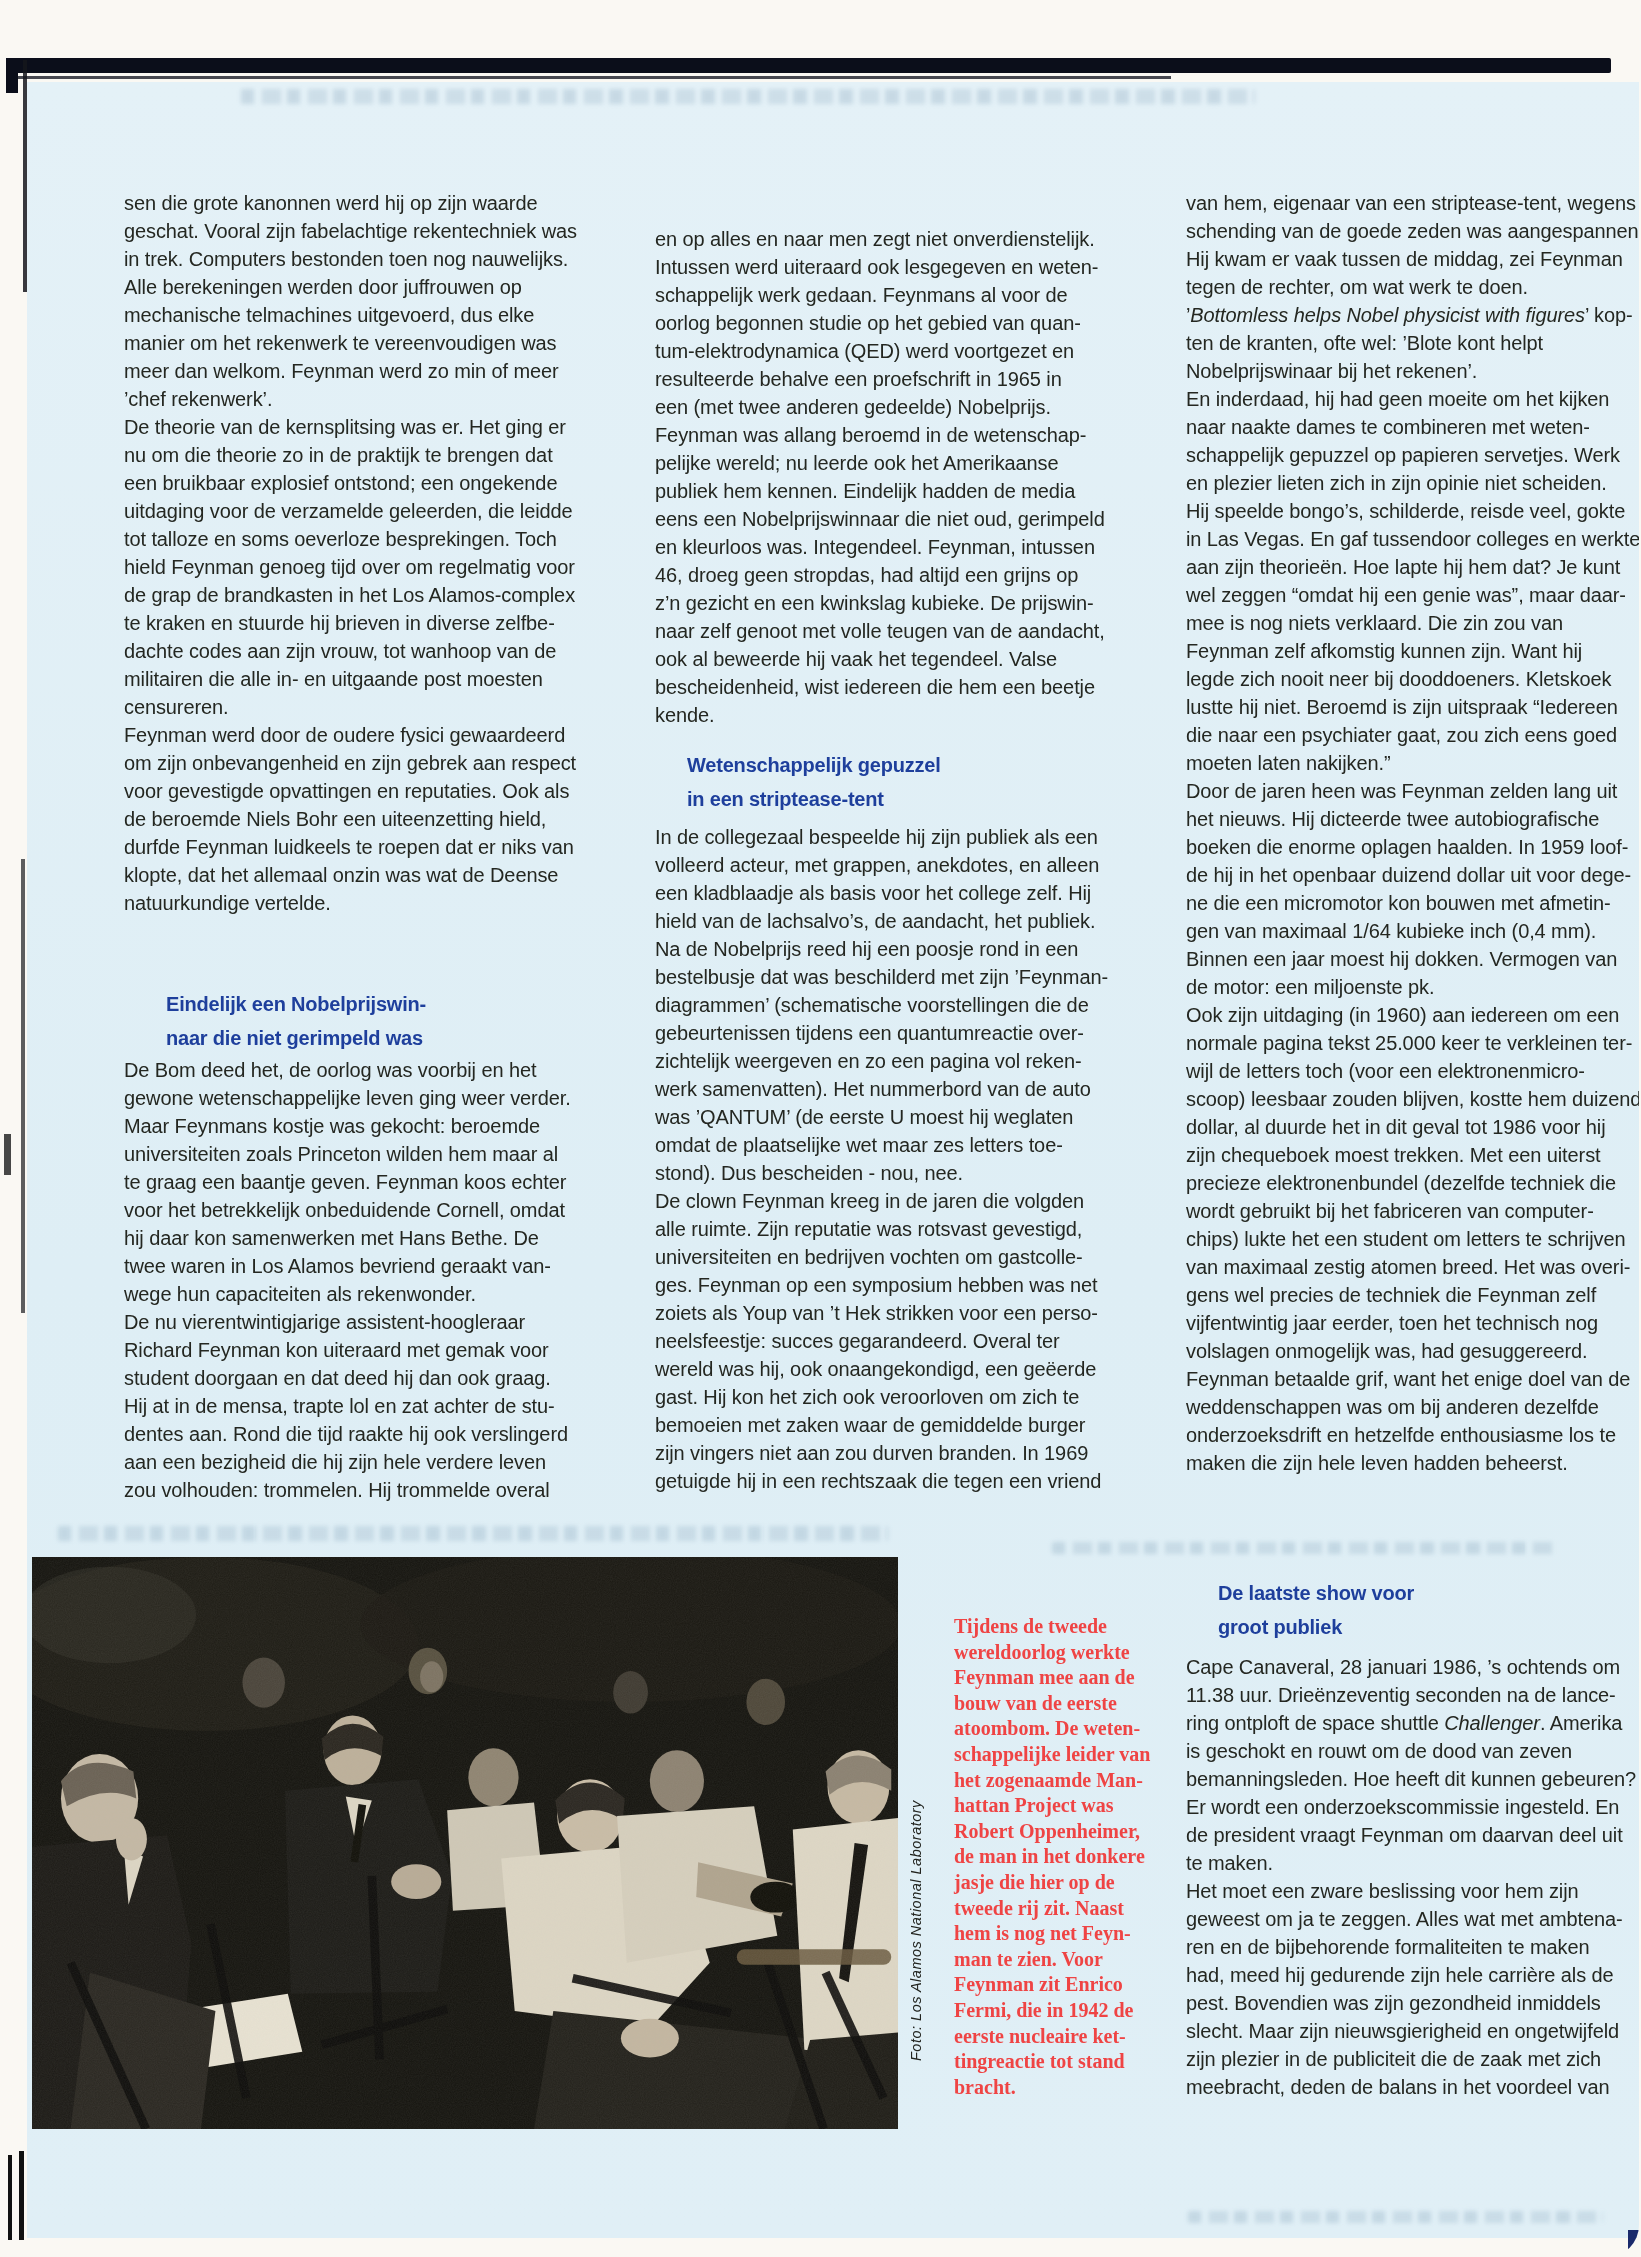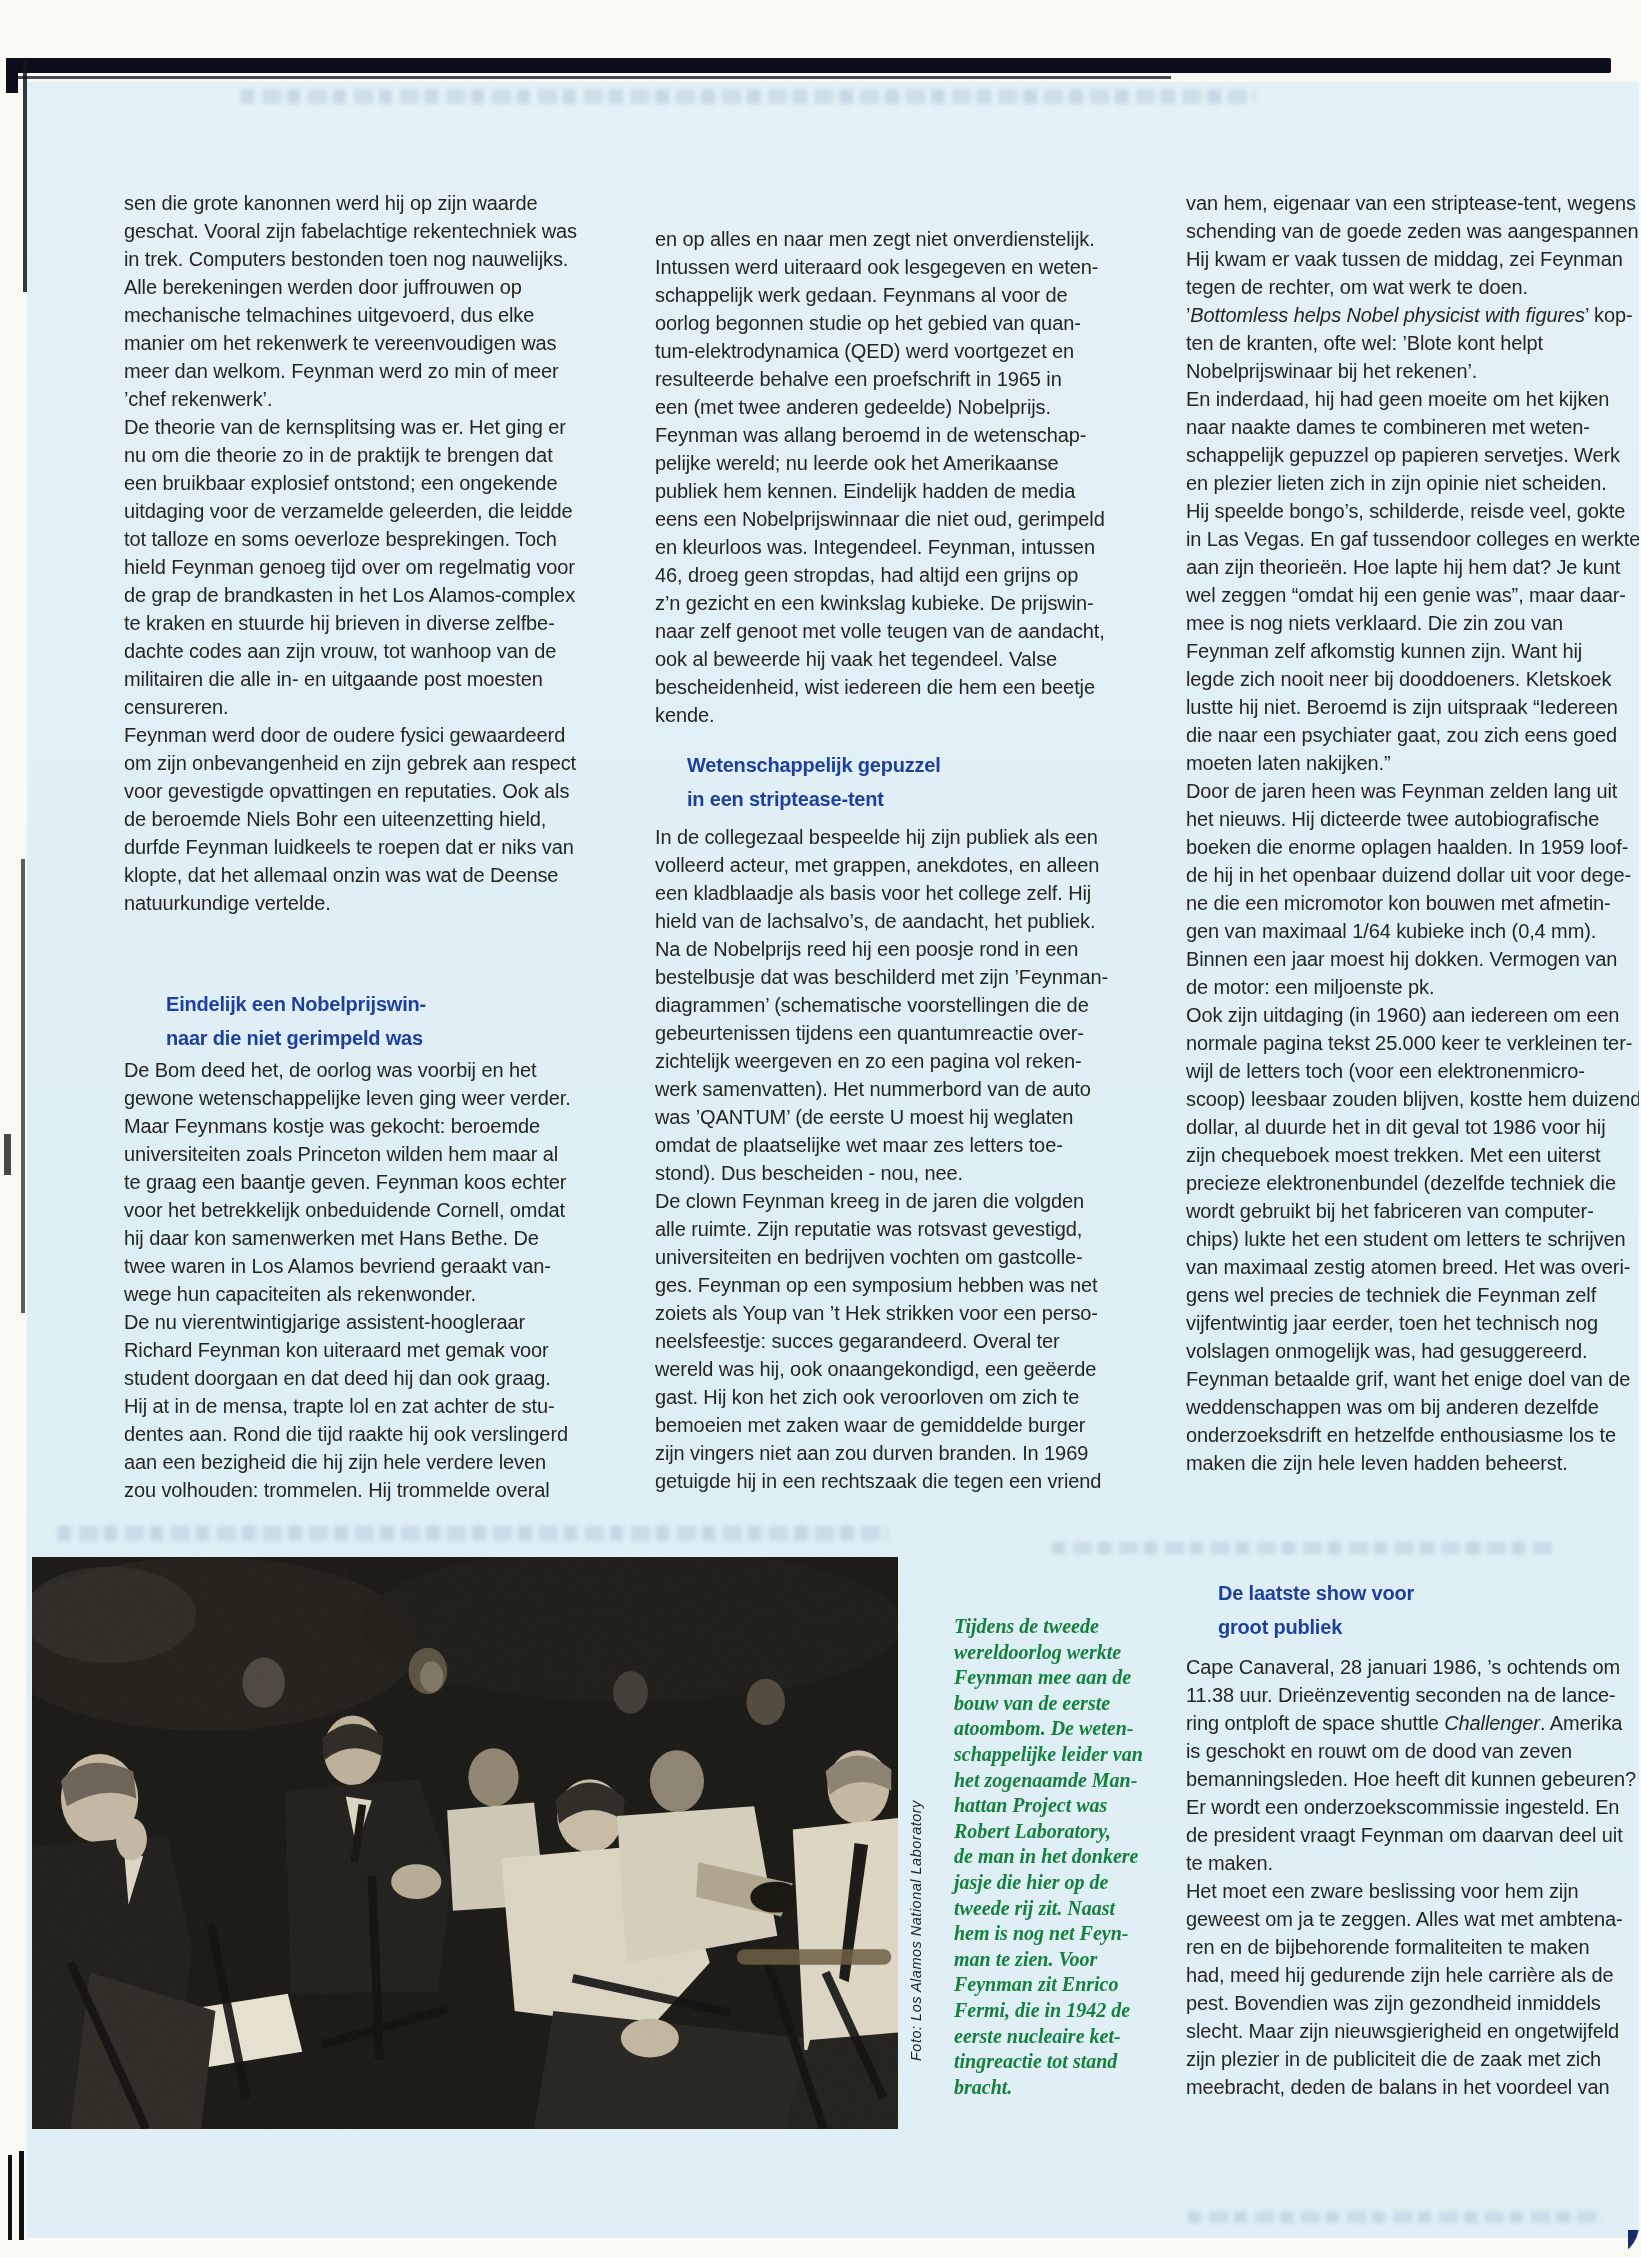--- a/index.html
+++ b/index.html
@@ -17,22 +17,22 @@
   .edge-c{position:absolute;left:19.3px;top:2151px;width:4.8px;height:97px;background:#111;}
   .edge-d{position:absolute;left:7.7px;top:2155px;width:3.9px;height:91px;background:#111;}
   .edge-e{position:absolute;left:3.9px;top:1134px;width:6.8px;height:41px;background:#1a1a1a;opacity:.8;}
   .bottom-white{position:absolute;left:0;top:2240px;width:1641px;height:17.4px;background:#faf8f3;}
   .corner-box{position:absolute;left:1628px;top:2230px;width:13.5px;height:27px;background:#1b2a6b;}
 
   .body-col{position:absolute;font-size:20px;line-height:28px;color:#242721;letter-spacing:-0.1px;}
   .tl{white-space:nowrap;}
   .headline{position:absolute;font-weight:bold;font-size:20px;line-height:34px;
             color:#1e3f9c;letter-spacing:-0.2px;}
-  .caption{position:absolute;font-family:"Liberation Serif",serif;font-style:italic;font-weight:bold;
-           font-size:20px;line-height:25.6px;color:#15803d;}
+  .caption{position:absolute;font-family:"Liberation Serif",serif;font-weight:bold;
+           font-size:20px;line-height:25.6px;color:#ef4444;}
   .photo-frame{position:absolute;left:32px;top:1557px;width:866px;height:572px;background:#15140f;overflow:hidden;}
   .photo-credit{position:absolute;left:908px;top:2061px;width:483px;height:17.4px;
                 transform:rotate(-90deg);transform-origin:0 0;
                 font-style:italic;font-size:14.5px;letter-spacing:0.5px;color:#22241f;white-space:nowrap;}
 
   .footer{position:absolute;left:0;top:2161px;width:676px;height:48px;}
 
   .ghost{position:absolute;height:14.5px;border-radius:1.9px;filter:blur(1.9px);
          background:repeating-linear-gradient(90deg,rgba(88,128,158,.20) 0 13.5px,transparent 13.5px 21px,
                     rgba(88,128,158,.16) 21px 40px,transparent 40px 46px);}
@@ -302,21 +302,21 @@
 
   <div class="caption" style="left:954px;top:1614px;width:232px;">
       <div class="tl">Tijdens de tweede</div>
       <div class="tl">wereldoorlog werkte</div>
       <div class="tl">Feynman mee aan de</div>
       <div class="tl">bouw van de eerste</div>
       <div class="tl">atoombom. De weten-</div>
       <div class="tl">schappelijke leider van</div>
       <div class="tl">het zogenaamde Man-</div>
       <div class="tl">hattan Project was</div>
-      <div class="tl">Robert Laboratory,</div>
+      <div class="tl">Robert Oppenheimer,</div>
       <div class="tl">de man in het donkere</div>
       <div class="tl">jasje die hier op de</div>
       <div class="tl">tweede rij zit. Naast</div>
       <div class="tl">hem is nog net Feyn-</div>
       <div class="tl">man te zien. Voor</div>
       <div class="tl">Feynman zit Enrico</div>
       <div class="tl">Fermi, die in 1942 de</div>
       <div class="tl">eerste nucleaire ket-</div>
       <div class="tl">tingreactie tot stand</div>
       <div class="tl">bracht.</div>

